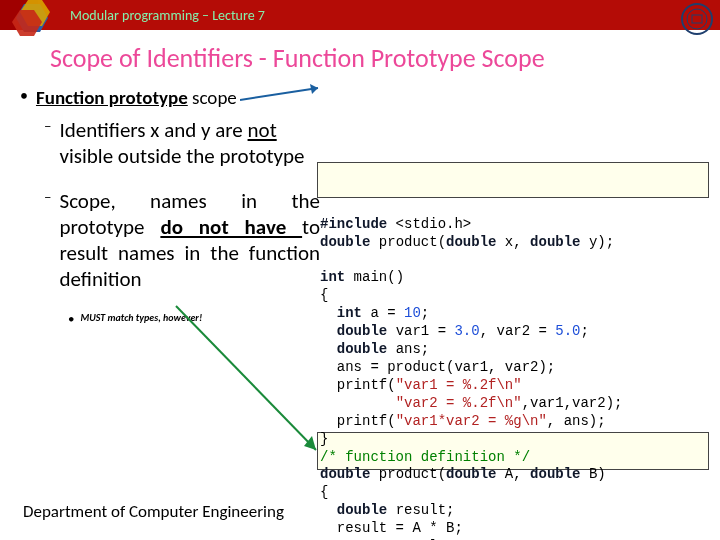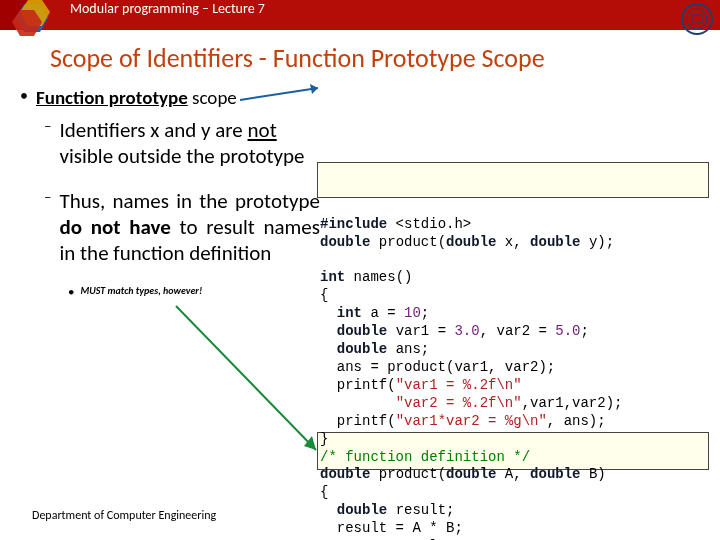--- a/index.html
+++ b/index.html
@@ -1,40 +1,40 @@
 <!DOCTYPE html>
 <html><head>
 <meta charset="utf-8">
 <style>
   * { margin: 0; padding: 0; box-sizing: border-box; }
   body { width: 720px; height: 540px; font-family: Calibri, Arial, sans-serif; background: #fff; overflow: hidden; position: relative; }
-  .header { background: #B40C06; color: #ffffff; height: 30px; display: flex; align-items: flex-start; padding-left: 70px; position: relative; font-size: 14px; }
+  .header { background: #B40C06; color: #86efac; height: 30px; display: flex; align-items: center; padding-left: 70px; position: relative; font-size: 14px; }
   .header-tab { position: absolute; left: 0; top: 0; width: 38px; height: 30px; background: #A00000; }
   .logo-left { position: absolute; left: 6px; top: -2px; width: 55px; height: 42px; z-index: 2; }
   .logo-right { position: absolute; right: 6px; top: 2px; width: 34px; height: 34px; z-index: 2; }
-  .title { color: #c2410c; font-size: 26px; padding: 12px 0 8px 50px; font-weight: 400; }
+  .title { color: #ec4899; font-size: 26px; padding: 12px 0 8px 50px; font-weight: 400; }
   .content { position: relative; padding: 4px 10px 0 20px; }
   .bullets { width: 300px; font-size: 15px; color: #000; }
   .b1 { display: flex; align-items: flex-start; margin-bottom: 8px; }
   .b1 .dot { margin: 0 8px 0 0; font-size: 16px; }
   .b1 .txt { font-size: 19px; }
   .b1 .txt .u { text-decoration: underline; font-weight: 700; }
   .b2 { display: flex; align-items: flex-start; margin: 0 0 18px 24px; }
   .b2 .dash { margin-right: 8px; }
   .b2 .txt { font-size: 21px; line-height: 1.25; }
   .b2 .txt .u { text-decoration: underline; }
-  .b2 .txt .ub { font-weight: 700; }
+  .b2 .txt .ub { text-decoration: underline; font-weight: 700; }
   .b2.justify .txt { text-align: justify; }
   .b3 { display: flex; align-items: flex-start; margin: 6px 0 0 48px; }
   .b3 .dot { margin-right: 6px; font-size: 13px; }
   .b3 .txt { font-size: 10px; font-style: italic; font-weight: 700; }
-  .footer { position: absolute; left: 32px; bottom: 18px; font-size: 12px; color: #000; }
+  .footer { position: absolute; left: 23px; bottom: 18px; font-size: 17px; color: #000; }
   .code { position: absolute; left: 320px; top: 80px; width: 392px; font-family: "Courier New", monospace; font-size: 14px; line-height: 1.28; white-space: pre; color: #000; }
   .code .kw { color: #0f172a; font-weight: 700; }
-  .code .num { color: #701a75; }
+  .code .num { color: #1d4ed8; }
   .code .str { color: #B22222; }
   .code .cm { color: #008000; margin-top: 48px; }
   .hl-box { position: absolute; border: 1px solid #444; background: rgba(255,255,200,0.35); z-index: -1; }
   .hl1 { left: -3px; top: 0px; width: 392px; height: 36px; }
   .hl2 { left: -3px; top: 270px; width: 392px; height: 38px; }
   svg.arrow { position: absolute; pointer-events: none; }
 </style>
 </head>
 <body>
 
@@ -61,35 +61,35 @@
     <div class="b1">
       <span class="dot">•</span>
       <span class="txt"><span class="u">Function prototype</span><span> scope</span></span>
     </div>
     <div class="b2">
       <span class="dash">–</span>
       <span class="txt"><span>Identifiers x and y are </span><span class="u">not</span><span> visible outside the prototype</span></span>
     </div>
     <div class="b2 justify">
       <span class="dash">–</span>
-      <span class="txt"><span>Thus, names in the prototype </span><span class="ub">do not have </span><span>to result names in the function definition</span></span>
+      <span class="txt"><span>Scope, names in the prototype </span><span class="ub">do not have </span><span>to result names in the function definition</span></span>
     </div>
     <div class="b3">
       <span class="dot">•</span>
       <span class="txt">MUST match types, however!</span>
     </div>
   </div>
 
   <div class="code">
     <div class="hl-box hl1"></div>
     <div class="hl-box hl2"></div>
 <span class="kw">#include</span><span> &lt;stdio.h&gt;</span>
 <span class="kw">double</span><span> product(</span><span class="kw">double</span><span> x, </span><span class="kw">double</span><span> y);</span>
 <span></span>
-<span class="kw">int</span><span> names()</span>
+<span class="kw">int</span><span> main()</span>
 <span>{</span>
 <span>  </span><span class="kw">int</span><span> a = </span><span class="num">10</span><span>;</span>
 <span>  </span><span class="kw">double</span><span> var1 = </span><span class="num">3.0</span><span>, var2 = </span><span class="num">5.0</span><span>;</span>
 <span>  </span><span class="kw">double</span><span> ans;</span>
 <span>  ans = product(var1, var2);</span>
 <span>  printf(</span><span class="str">"var1 = %.2f\n"</span>
 <span>         </span><span class="str">"var2 = %.2f\n"</span><span>,var1,var2);</span>
 <span>  printf(</span><span class="str">"var1*var2 = %g\n"</span><span>, ans);</span>
 <span>}</span>
 <span class="cm">/* function definition */</span>

